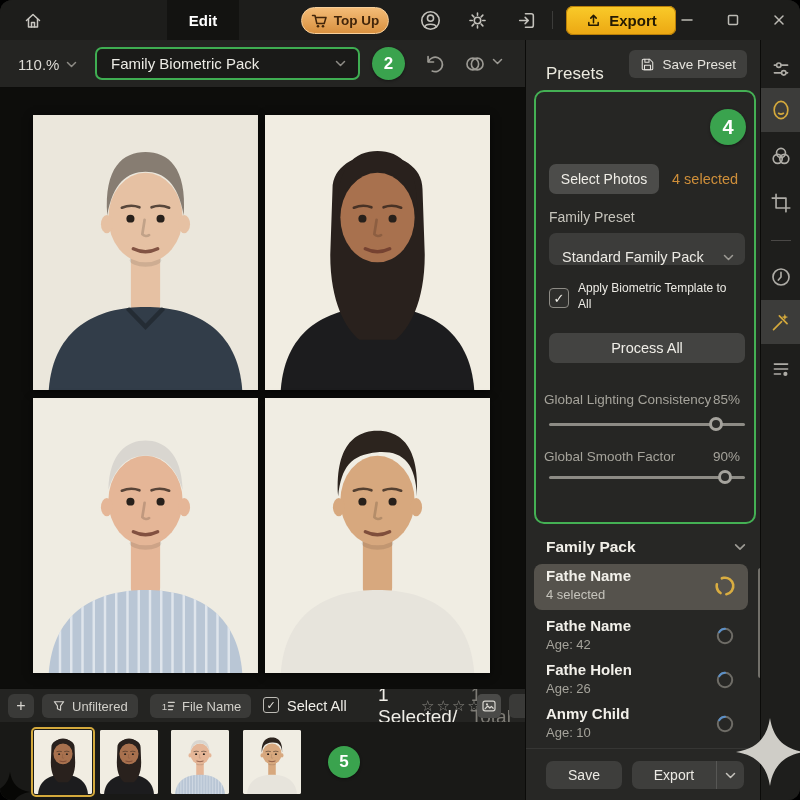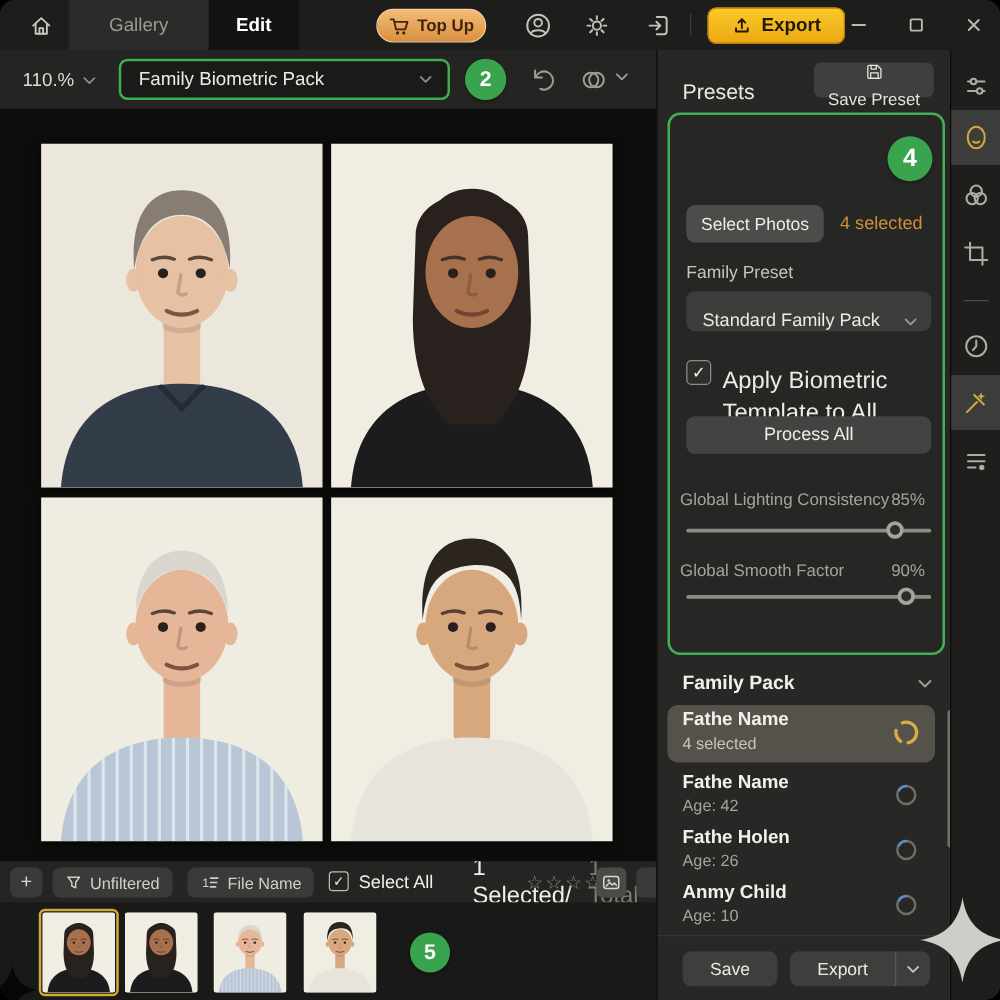--- a/index.html
+++ b/index.html
@@ -44,30 +44,30 @@
 
   
   .filmstrip{position:absolute;left:0;top:722px;width:525px;height:78px;background:#191917;}
   .thumb{position:absolute;top:8px;width:58px;height:64px;overflow:hidden;border-radius:2px;}
   .thumb.sel{outline:2px solid #d4a93c;outline-offset:1px;}
   .badge-5{position:absolute;left:328px;top:24px;width:32px;height:32px;font-size:17px;}
 
   
   .rpanel{position:absolute;left:525px;top:40px;width:235px;height:760px;background:#272725;border-left:1px solid #0b0b09;box-sizing:border-box;}
   .presets-title{position:absolute;left:20px;top:24px;font-size:17px;font-weight:normal;color:#eceadf;}
-  .savepreset-btn{position:absolute;right:13px;top:10px;height:28px;background:#3f3f3d;border-radius:6px;display:flex;align-items:center;gap:7px;padding:0 11px;font-size:13.5px;color:#e6e4de;flex-direction:column;}
+  .savepreset-btn{position:absolute;right:13px;top:10px;height:28px;background:#3f3f3d;border-radius:6px;display:flex;align-items:center;gap:7px;padding:0 11px;font-size:13.5px;color:#e6e4de;}
   .batch-box{position:absolute;left:8px;top:50px;width:222px;height:434px;border:2px solid #44b054;border-radius:10px;background:#262624;box-sizing:border-box;}
   .batch-title{position:absolute;left:13px;top:11px;width:160px;font-size:16.5px;line-height:1.4;font-weight:bold;color:#f3f1ea;}
   .badge-4{position:absolute;right:8px;top:17px;width:36px;height:36px;font-size:20px;}
   .selphotos-btn{position:absolute;left:13px;top:72px;width:110px;height:30px;background:#4c4c4a;border-radius:7px;display:flex;align-items:center;justify-content:center;font-size:14px;color:#efede7;}
   .sel-count{position:absolute;left:136px;top:72px;height:30px;display:flex;align-items:center;font-size:14.5px;color:#cf8f3a;}
   .fp-label{position:absolute;left:13px;top:117px;font-size:14px;color:#c6c4bc;}
   .fp-dd{position:absolute;left:13px;top:141px;width:196px;height:32px;background:#3c3c3a;border-radius:7px;display:flex;align-items:center;justify-content:space-between;padding:16px 11px 0 13px;font-size:14.5px;color:#eceae4;box-sizing:border-box;}
   .chk{position:absolute;left:13px;top:196px;width:20px;height:20px;background:#2e2e2c;border:1.5px solid #8d8b85;border-radius:4px;box-sizing:border-box;display:flex;align-items:center;justify-content:center;font-size:13px;color:#f2f0ea;}
-  .chk-label{position:absolute;left:42px;top:200px;width:162px;font-size:19px;line-height:1.35;color:#eceae4;}
+  .chk-label{position:absolute;left:42px;top:188px;width:162px;font-size:12px;line-height:1.35;color:#eceae4;}
   .process-btn{position:absolute;left:13px;top:241px;width:196px;height:30px;background:#434341;border-radius:7px;display:flex;align-items:center;justify-content:center;font-size:14.5px;color:#efede7;}
   .slider-row{position:absolute;left:8px;width:196px;}
   .slider-lab{display:flex;justify-content:space-between;font-size:13.5px;color:#a5a39b;}
   .slider-track{position:absolute;left:13px;width:196px;height:3px;background:#8d8b85;border-radius:2px;}
   .knob{position:absolute;top:-6px;width:14px;height:14px;border-radius:50%;background:#2c2c2a;border:3px solid #a5a39d;box-sizing:border-box;}
   .fam-header{position:absolute;left:20px;top:498px;width:200px;display:flex;justify-content:space-between;align-items:center;font-size:15.5px;font-weight:bold;color:#f1efe8;}
   .fam-item{position:absolute;left:8px;width:214px;height:44px;}
   .fam-item .nm{position:absolute;left:12px;top:3px;font-size:15px;font-weight:600;color:#f2f0ea;}
   .fam-item .sb{position:absolute;left:12px;top:23px;font-size:13px;color:#a5a39b;}
   .fam-item.active{background:#55524c;border-radius:8px;height:46px;}
@@ -98,21 +98,20 @@
   <div class="topbar">
     <div class="home-btn">
       <span>
           <svg class="ico" width="22" height="22" viewBox="0 0 22 22">
             <path d="M4.5,10.5 L11,4.5 L17.5,10.5"></path>
             <path d="M6.5,9 V17 H15.5 V9"></path>
             <path d="M9.5,17 V12.5 H12.5 V17"></path>
           </svg>
         </span>
     </div>
-    <div class="tab tab-gallery">Gallery</div>
     <div class="tab tab-edit">Edit</div>
     <div class="topup-btn">
       <span>
           <svg class="ico" width="17" height="16" viewBox="0 0 17 16">
             <path d="M1.5,2.5 H4 L5.8,10.5 H13.2 L15,4.5 H4.7"></path>
             <circle cx="7" cy="13.3" r="1.3" fill="currentColor" stroke="none"></circle>
             <circle cx="12" cy="13.3" r="1.3" fill="currentColor" stroke="none"></circle>
           </svg>
         </span>
       <span>Top Up</span>

